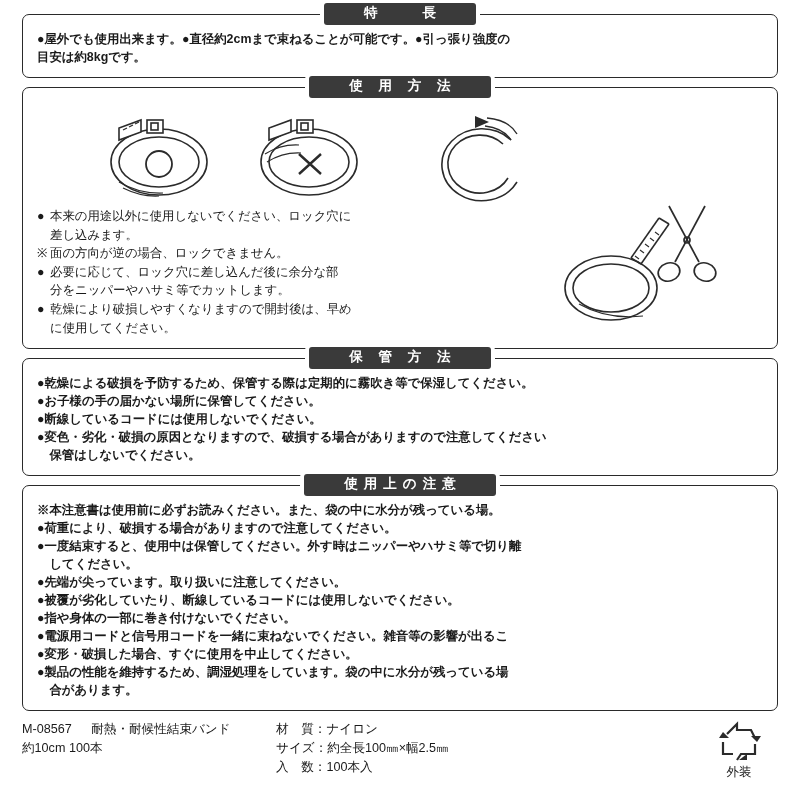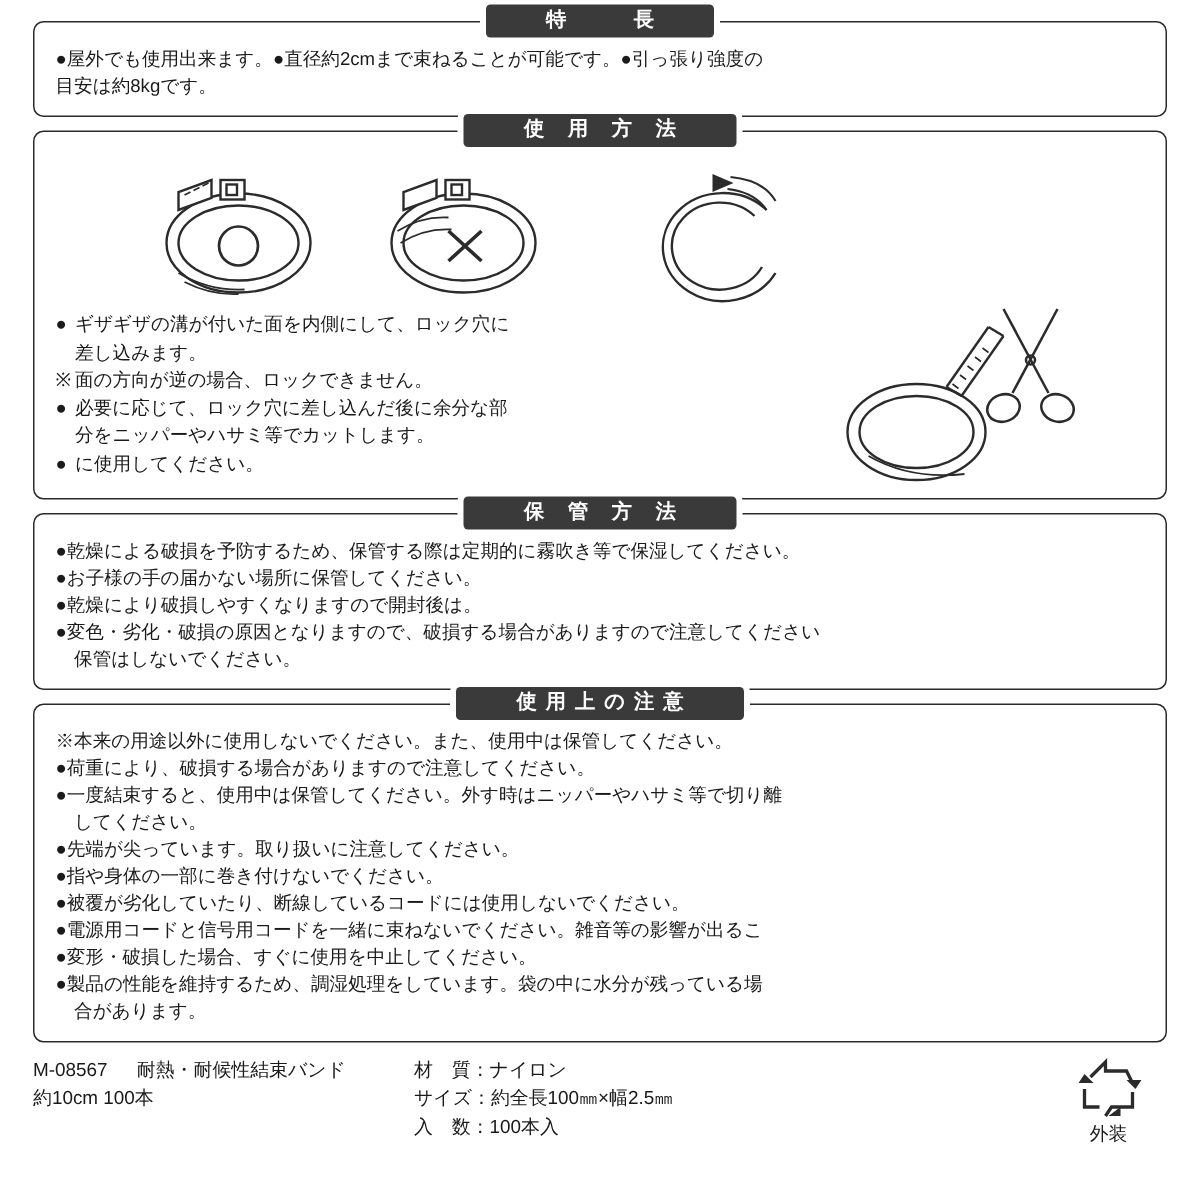--- a/index.html
+++ b/index.html
@@ -74,20 +74,21 @@
     text-indent: 0;
   }
   ul.bullets li .b {
     position: absolute;
     left: 0;
     top: 0;
   }
   .flowtext {
     font-size: 12.4px;
     line-height: 1.45;
+    font-weight: bold;
   }
 
   
   .usage-inner {
     position: relative;
     min-height: 212px;
   }
   .diagrams {
     position: relative;
     height: 96px;
@@ -203,26 +204,26 @@
               <path d="M88 34 a32 29 0 1 0 5 34"></path>
               <path d="M72 8 q22 2 30 16" stroke-width="1.4"></path>
               <path d="M70 16 q18 2 26 14" stroke-width="1.4"></path>
             </g>
             <path d="M60 6 L74 12 L60 18 Z" fill="#2b2b2b"></path>
           </svg>
         </div>
 
         <div class="usage-list">
           <ul class="bullets">
-            <li><span class="b">●</span><span>ギザギザの溝が付いた面を内側にして、ロック穴に</span></li>
+            <li><span class="b">●</span><span>本来の用途以外に使用しないでください、ロック穴に</span></li>
             <li><span class="b"></span><span>差し込みます。</span></li>
             <li><span class="b">※</span><span>面の方向が逆の場合、ロックできません。</span></li>
             <li><span class="b">●</span><span>必要に応じて、ロック穴に差し込んだ後に余分な部</span></li>
             <li><span class="b"></span><span>分をニッパーやハサミ等でカットします。</span></li>
-            <li><span class="b">●</span></li>
+            <li><span class="b">●</span><span>乾燥により破損しやすくなりますので開封後は、早め</span></li>
             <li><span class="b"></span><span>に使用してください。</span></li>
           </ul>
         </div>
 
         <svg class="right-art" viewBox="0 0 240 140">
           <g class="nb" stroke-width="1.6">
             <ellipse cx="92" cy="92" rx="46" ry="32"></ellipse>
             <ellipse cx="92" cy="92" rx="38" ry="24"></ellipse>
             <path d="M112 62 L140 22" stroke-width="1.6"></path>
             <path d="M122 68 L150 28" stroke-width="1.6"></path>
@@ -243,38 +244,38 @@
     </div>
   </div>
 
   <div class="sec-wrap">
     <div class="sec-head">
       <div class="bar">保 管 方 法</div>
     </div>
     <div class="sec-box" style="padding-top:16px;">
       <div class="flowtext">●乾燥による破損を予防するため、保管する際は定期的に霧吹き等で保湿してください。</div>
       <div class="flowtext">●お子様の手の届かない場所に保管してください。</div>
-      <div class="flowtext">●乾燥により破損しやすくなりますので開封後は。</div>
+      <div class="flowtext">●断線しているコードには使用しないでください。</div>
       <div class="flowtext">●変色・劣化・破損の原因となりますので、破損する場合がありますので注意してください</div>
       <div class="flowtext">　保管はしないでください。</div>
     </div>
   </div>
 
   <div class="sec-wrap">
     <div class="sec-head">
       <div class="bar">使用上の注意</div>
     </div>
     <div class="sec-box" style="padding-top:16px;">
-      <div class="flowtext">※本来の用途以外に使用しないでください。また、使用中は保管してください。</div>
+      <div class="flowtext">※本注意書は使用前に必ずお読みください。また、袋の中に水分が残っている場。</div>
       <div class="flowtext">●荷重により、破損する場合がありますので注意してください。</div>
       <div class="flowtext">●一度結束すると、使用中は保管してください。外す時はニッパーやハサミ等で切り離</div>
       <div class="flowtext">　してください。</div>
       <div class="flowtext">●先端が尖っています。取り扱いに注意してください。</div>
+      <div class="flowtext">●被覆が劣化していたり、断線しているコードには使用しないでください。</div>
       <div class="flowtext">●指や身体の一部に巻き付けないでください。</div>
-      <div class="flowtext">●被覆が劣化していたり、断線しているコードには使用しないでください。</div>
       <div class="flowtext">●電源用コードと信号用コードを一緒に束ねないでください。雑音等の影響が出るこ</div>
       <div class="flowtext">●変形・破損した場合、すぐに使用を中止してください。</div>
       <div class="flowtext">●製品の性能を維持するため、調湿処理をしています。袋の中に水分が残っている場</div>
       <div class="flowtext">　合があります。</div>
     </div>
   </div>
 
   <div class="bottom">
     <div class="prod-line">
       <div class="prod-left">

